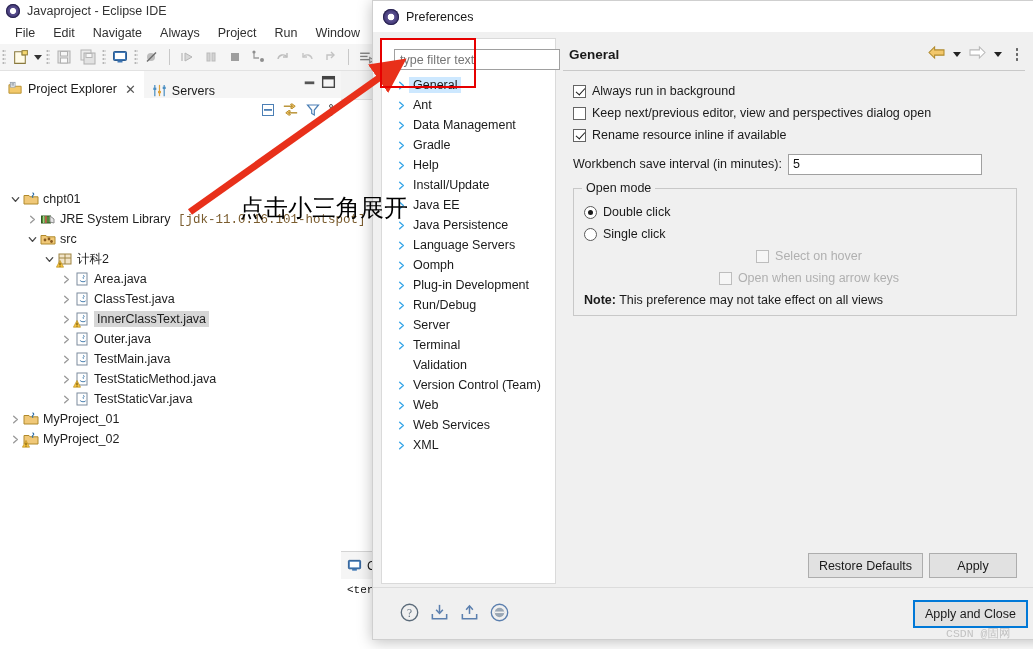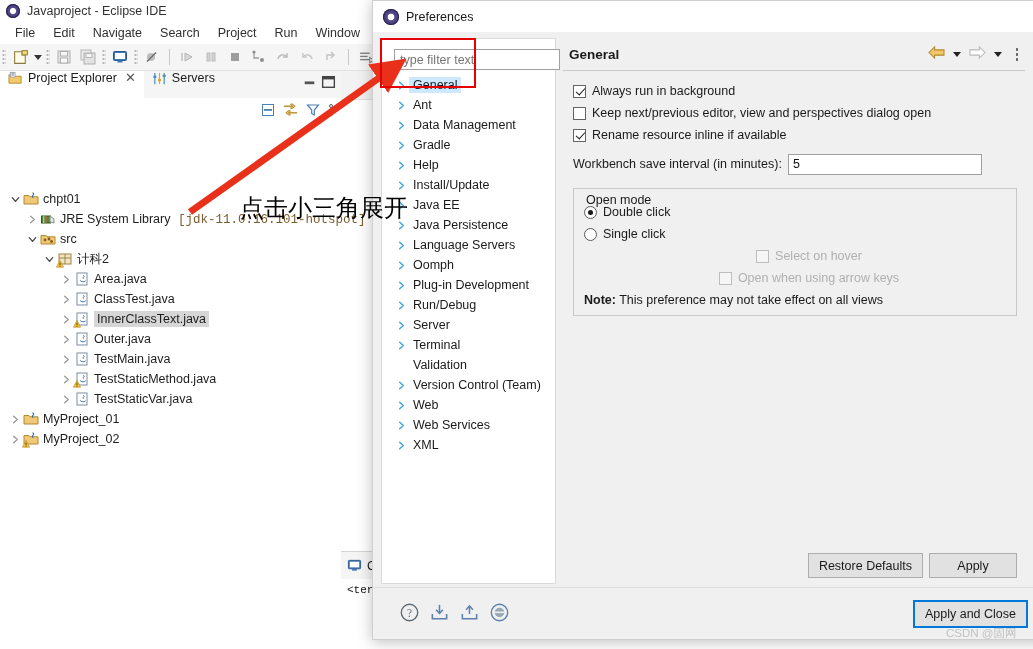--- a/index.html
+++ b/index.html
@@ -133,21 +133,21 @@
   #explorer-tabrow {
     position: absolute;
     left: 0; top: 0;
     width: 341px; height: 27px;
     background: #f5f5f5;
     display: flex;
     align-items: stretch;
   }
   .view-tab {
     display: flex;
-    align-items: flex-start;
+    align-items: flex-end;
     padding: 0 8px;
     font-size: 12.5px;
     white-space: nowrap;
     box-sizing: border-box;
   }
   .view-tab.active {
     background: #ffffff;
     border-bottom: 2px solid #ffffff;
   }
   .view-tab .tab-icon { margin-right: 5px; flex: none; display:flex; }
@@ -495,21 +495,20 @@
     height: 128px;
     box-sizing: border-box;
   }
   #open-mode-legend {
     position: absolute;
     left: 8px; top: -8px;
     background: #f0f0f0;
     padding: 0 4px;
     font-size: 12.5px;
     color: #1a1a1a;
-    margin-top: 12px;
   }
   .radio-line {
     display: flex;
     align-items: center;
     height: 22px;
     font-size: 12.5px;
   }
   .radio {
     width: 13px; height: 13px;
     border: 1px solid #5a5a5a;
@@ -610,39 +609,40 @@
     width: 96px; height: 50px;
     border: 2px solid #e60000;
     box-sizing: border-box;
   }
   #watermark {
     position: absolute;
     left: 946px; top: 626px;
     font-size: 11.5px;
     color: #c2c2c2;
     white-space: nowrap;
+    font-family: Liberation Mono, monospace;
   }
 </style>
 </head>
 <body>
 
 <div id="eclipse-window">
 
   <div id="eclipse-titlebar">
     <div id="eclipse-app-icon">
         <div class="ring"></div>
       </div>
     <div id="eclipse-title-text">Javaproject - Eclipse IDE</div>
   </div>
 
   <div id="eclipse-menubar">
     <div class="menu-item">File</div>
     <div class="menu-item">Edit</div>
     <div class="menu-item">Navigate</div>
-    <div class="menu-item">Search</div>
+    <div class="menu-item">Always</div>
     <div class="menu-item">Project</div>
     <div class="menu-item">Run</div>
     <div class="menu-item">Window</div>
     <div class="menu-item">Help</div>
   </div>
 
   <div id="eclipse-toolbar">
     <div class="tb-dots"></div>
     <div class="tb-btn">
       <svg width="17" height="17" viewBox="0 0 16 16">

